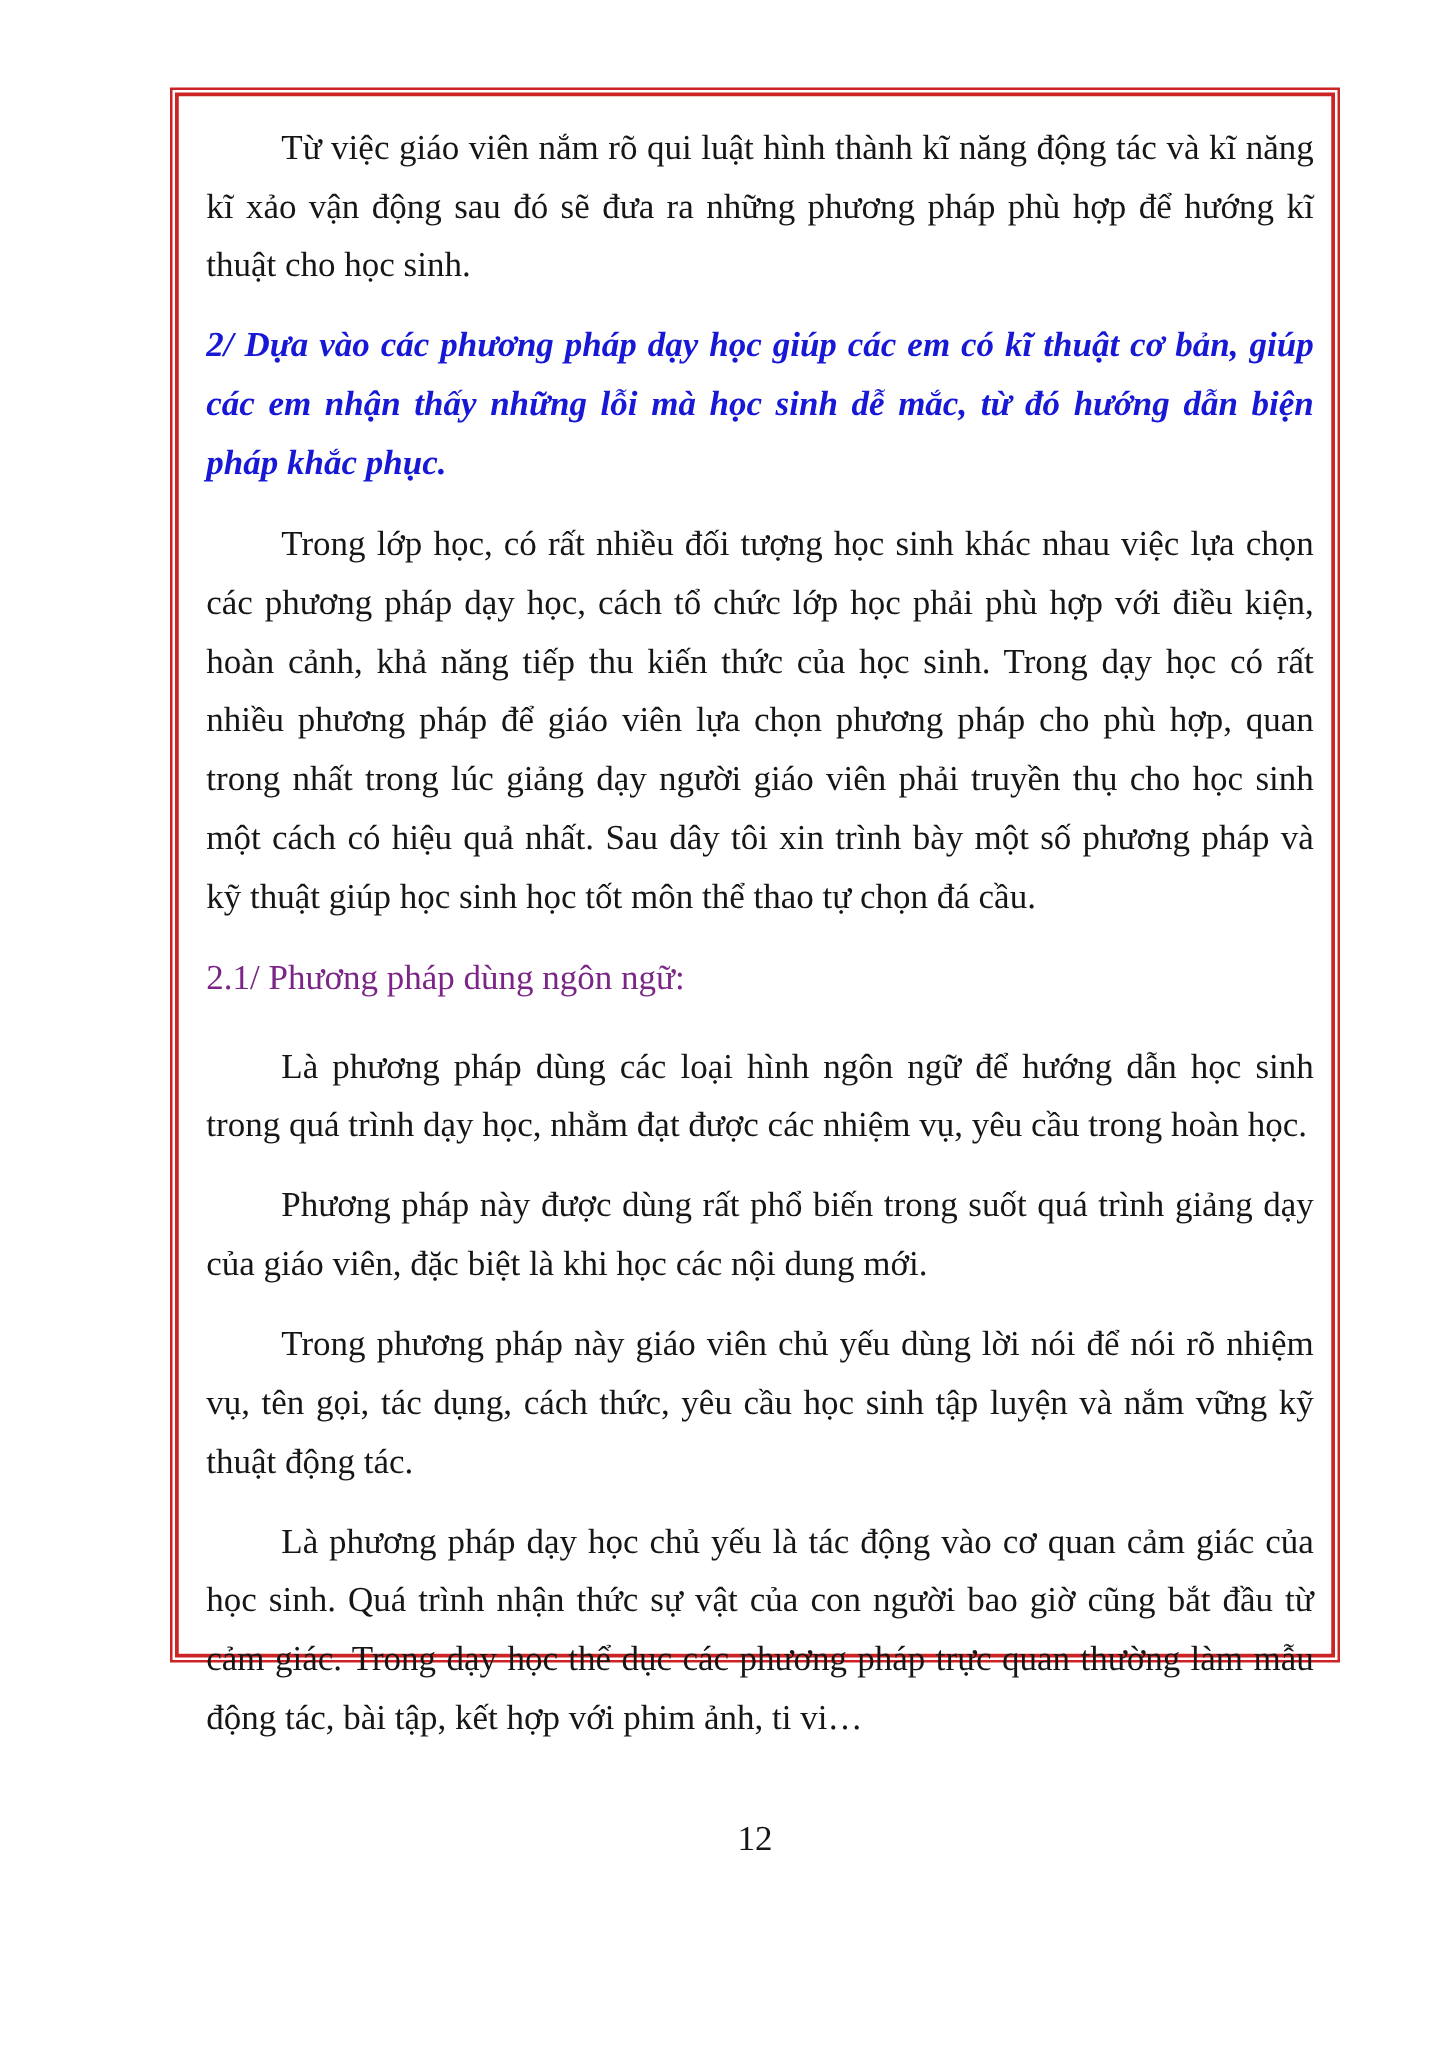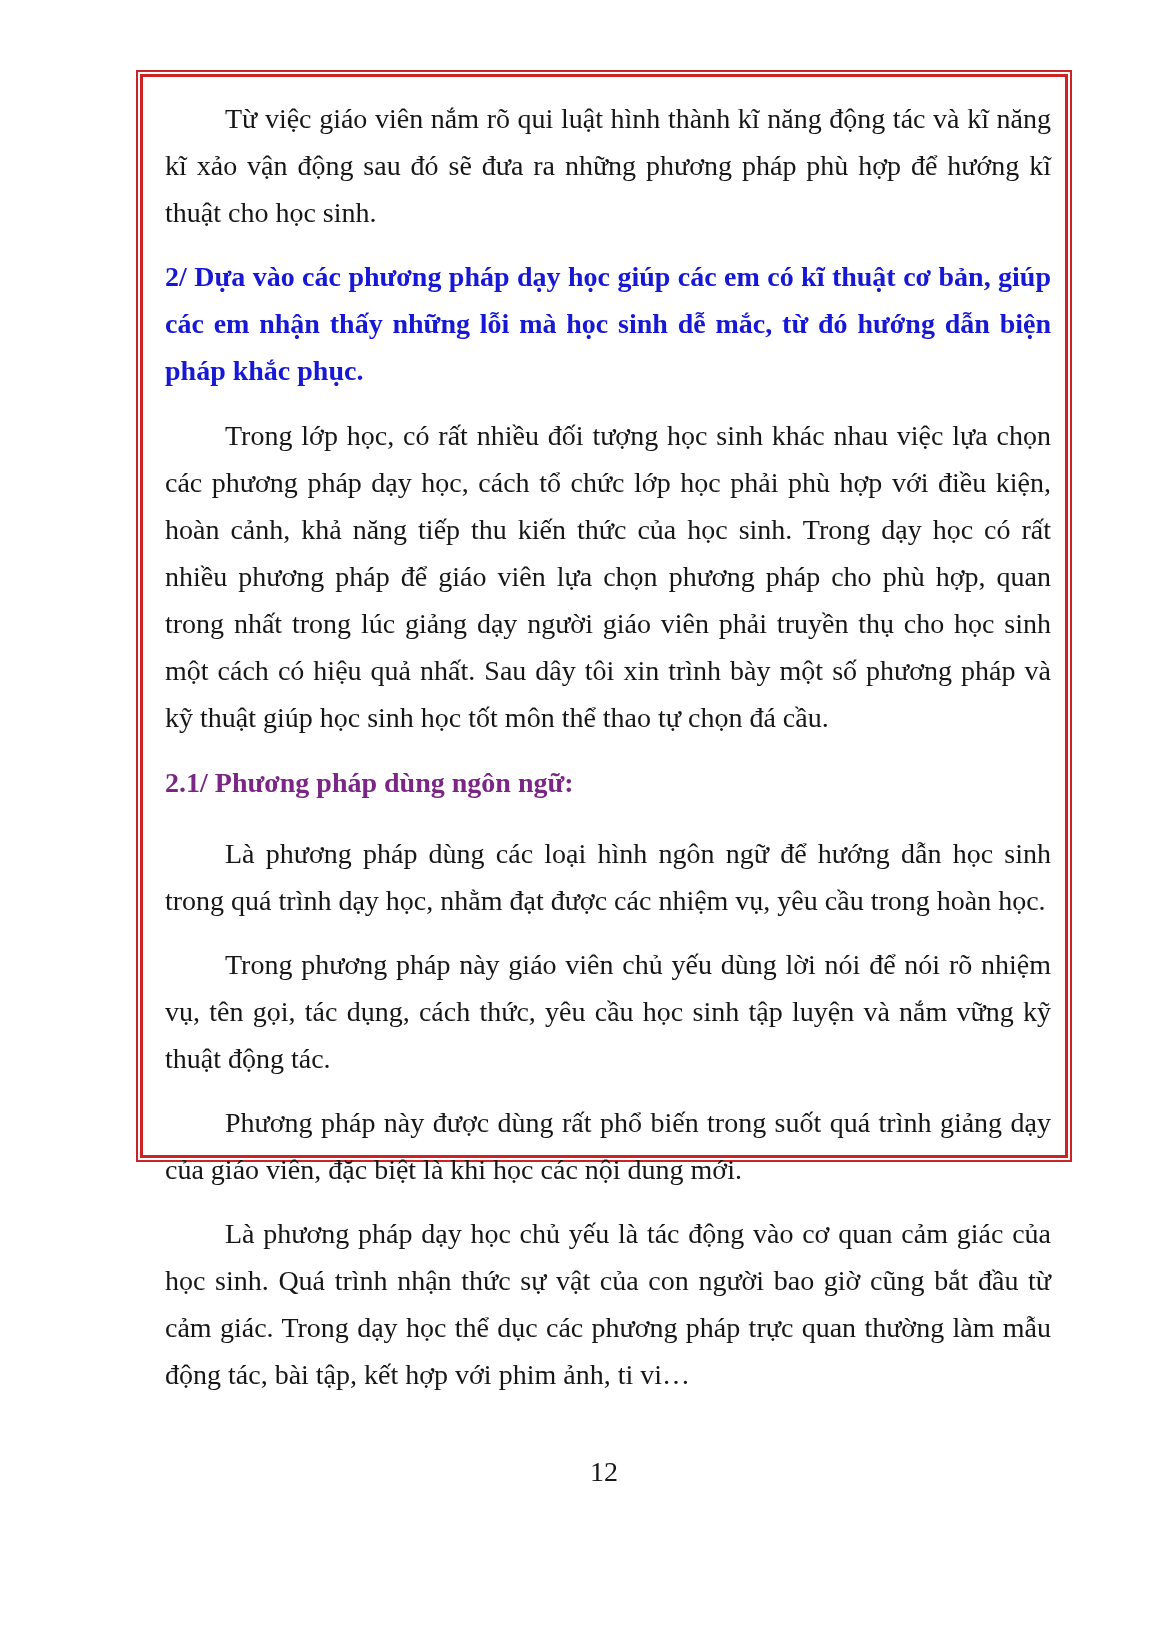--- a/index.html
+++ b/index.html
@@ -12,21 +12,21 @@
     height: 1637px;
     position: relative;
     font-family: "Liberation Serif", serif;
     color: #161616;
   }
   .page-frame-outer {
     position: absolute;
     left: 136px;
     top: 70px;
     width: 936px;
-    height: 1092px;
+    height: 1260px;
     border: 2px solid var(--border-red, #cc2424);
     box-sizing: border-box;
   }
   .page-frame-inner {
     position: absolute;
     left: 2px;
     top: 2px;
     right: 2px;
     bottom: 2px;
     border: 3px solid var(--border-red, #cc2424);
@@ -47,24 +47,25 @@
     text-align: justify;
   }
   p.body-para {
     text-indent: 60px;
     margin-bottom: 17px;
   }
   h2.heading-blue {
     color: var(--heading-blue, #1717d6);
     font-weight: bold;
     margin: 6px 0 18px 0;
+    font-style: italic;
   }
   h3.heading-purple {
     color: var(--heading-purple, #7b2687);
-    font-weight: bold;
+    font-weight: normal;
     text-align: left;
     margin: 18px 0 24px 0;
   }
   .page-footer {
     position: absolute;
     left: 136px;
     top: 1456px;
     width: 936px;
     text-align: center;
     font-size: 28px;
@@ -81,23 +82,23 @@
       <p class="body-para">Từ việc giáo viên nắm rõ qui luật hình thành kĩ năng động tác và kĩ năng kĩ xảo vận động sau đó sẽ đưa ra những phương pháp phù hợp để hướng kĩ thuật cho học sinh.</p>
 
       <h2 class="heading-blue">2/ Dựa vào các phương pháp dạy học giúp các em có kĩ thuật cơ bản, giúp các em nhận thấy những lỗi mà học sinh dễ mắc, từ đó hướng dẫn biện pháp khắc phục.</h2>
 
       <p class="body-para">Trong lớp học, có rất nhiều đối tượng học sinh khác nhau việc lựa chọn các phương pháp dạy học, cách tổ chức lớp học phải phù hợp với điều kiện, hoàn cảnh, khả năng tiếp thu kiến thức của học sinh. Trong dạy học có rất nhiều phương pháp để giáo viên lựa chọn phương pháp cho phù hợp, quan trong nhất trong lúc giảng dạy người giáo viên phải truyền thụ cho học sinh một cách có hiệu quả nhất. Sau dây tôi xin trình bày một số phương pháp và kỹ thuật giúp học sinh học tốt môn thể thao tự chọn đá cầu.</p>
 
       <h3 class="heading-purple">2.1/ Phương pháp dùng ngôn ngữ:</h3>
 
       <p class="body-para">Là phương pháp dùng các loại hình ngôn ngữ để hướng dẫn học sinh trong quá trình dạy học, nhằm đạt được các nhiệm vụ, yêu cầu trong hoàn học.</p>
 
+      <p class="body-para">Phương pháp này được dùng rất phổ biến trong suốt quá trình giảng dạy của giáo viên, đặc biệt là khi học các nội dung mới.</p>
+
       <p class="body-para">Trong phương pháp này giáo viên chủ yếu dùng lời nói để nói rõ nhiệm vụ, tên gọi, tác dụng, cách thức, yêu cầu học sinh tập luyện và nắm vững kỹ thuật động tác.</p>
-
-      <p class="body-para">Phương pháp này được dùng rất phổ biến trong suốt quá trình giảng dạy của giáo viên, đặc biệt là khi học các nội dung mới.</p>
 
 
       <p class="body-para">Là phương pháp dạy học chủ yếu là tác động vào cơ quan cảm giác của học sinh. Quá trình nhận thức sự vật của con người bao giờ cũng bắt đầu từ cảm giác. Trong dạy học thể dục các phương pháp trực quan thường làm mẫu động tác, bài tập, kết hợp với phim ảnh, ti vi…</p>
 
 
     </div>
   </div>
 </div>
 
 <div class="page-footer">12</div>

